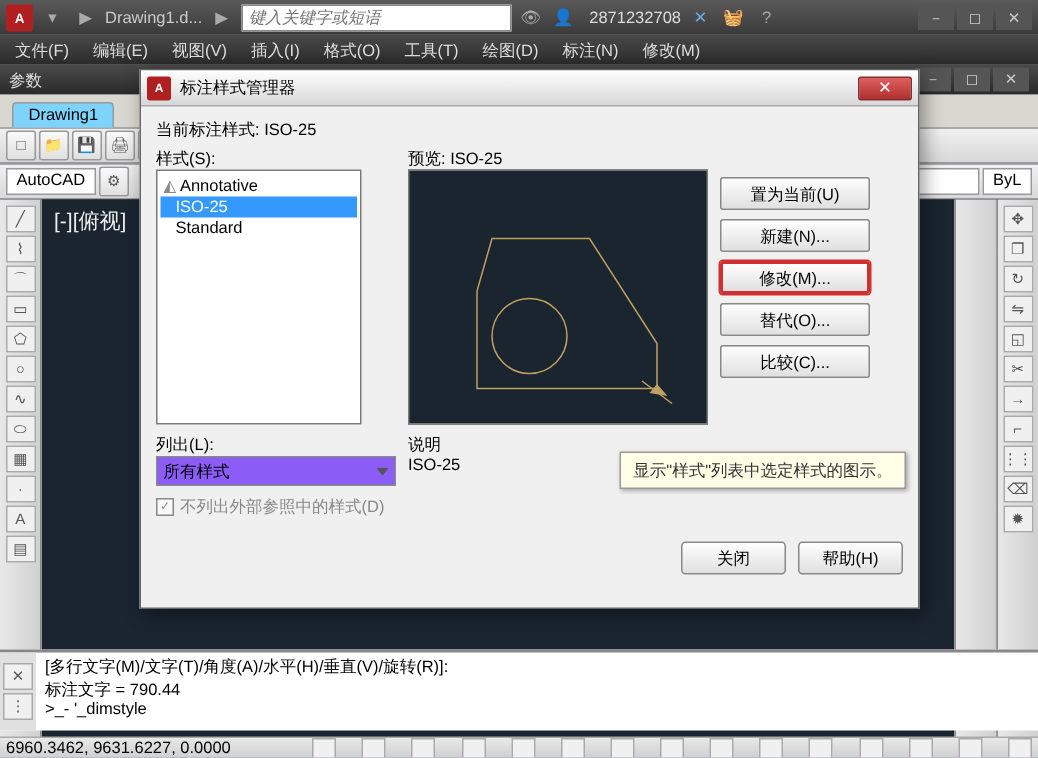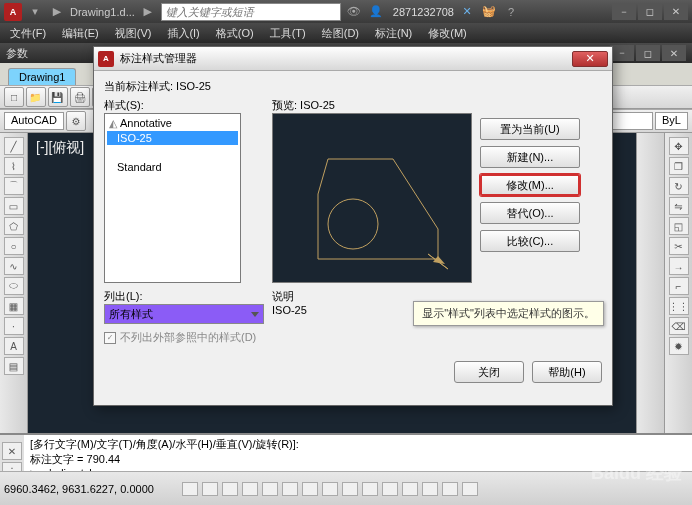--- a/index.html
+++ b/index.html
@@ -22,35 +22,35 @@
 .main-area{position:relative;height:370px;background:#1a2530;}
 .left-tools{position:absolute;left:0;top:0;width:28px;height:100%;background:linear-gradient(90deg,#e8e8e8,#d0d0d0);border-right:1px solid #999;display:flex;flex-direction:column;align-items:center;padding-top:4px;gap:2px;}
 .lt-icon{width:20px;height:18px;border:1px solid #aaa;background:#f0f0f0;font-size:10px;color:#555;display:flex;align-items:center;justify-content:center;}
 .right-tools{position:absolute;right:0;top:0;width:28px;height:100%;background:linear-gradient(90deg,#e8e8e8,#d0d0d0);border-left:1px solid #999;display:flex;flex-direction:column;align-items:center;padding-top:4px;gap:2px;}
 .right-tools2{position:absolute;right:28px;top:0;width:28px;height:100%;background:linear-gradient(90deg,#e8e8e8,#d0d0d0);border-left:1px solid #999;}
 .viewport{position:absolute;left:28px;right:56px;top:0;bottom:0;background:#1a2530;}
 .vp-label{position:absolute;left:8px;top:6px;color:#eee;font-size:14px;}
 .cmd-area{position:absolute;left:0;right:0;bottom:18px;height:54px;background:#fff;border-top:2px solid #888;display:flex;}
 .cmd-left{width:24px;background:#e0e0e0;display:flex;flex-direction:column;align-items:center;justify-content:center;gap:2px;}
 .cmd-body{flex:1;padding:2px 6px;font-family:Consolas,monospace;font-size:11px;}
-.statusbar{position:absolute;left:0;right:0;bottom:0;height:34px;background:linear-gradient(#e8e8e8,#d0d0d0);border-top:1px solid #aaa;display:flex;align-items:center;padding:0 4px;gap:4px;font-size:10px;}
+.statusbar{position:absolute;left:0;right:0;bottom:0;height:14px;background:linear-gradient(#e8e8e8,#d0d0d0);border-top:1px solid #aaa;display:flex;align-items:center;padding:0 4px;gap:4px;font-size:10px;justify-content:space-between;}
 .sb-icon{width:16px;height:14px;background:#f0f0f0;border:1px solid #aaa;}
 
 
 .dialog{position:absolute;left:93px;top:46px;width:520px;height:360px;background:#f0f0f0;border:1px solid #666;box-shadow:3px 3px 12px rgba(0,0,0,0.4);}
 .dlg-title{height:24px;background:linear-gradient(#fefefe,#d8d8d8);display:flex;align-items:center;padding:0 4px;gap:6px;border-bottom:1px solid #aaa;}
 .dlg-logo{width:16px;height:16px;background:#b02020;border-radius:2px;color:#fff;font-size:8px;display:flex;align-items:center;justify-content:center;font-weight:bold;}
 .dlg-close{margin-left:auto;width:36px;height:16px;background:linear-gradient(#e06060,#b03030);border:1px solid #803030;border-radius:2px;color:#fff;display:flex;align-items:center;justify-content:center;}
 .dlg-body{padding:8px 10px;}
 .dlg-row{margin-bottom:4px;}
 .dlg-cols{display:flex;gap:8px;}
 .style-list{width:137px;height:170px;background:#fff;border:1px solid #7a7a7a;padding:2px;font-family:Consolas,"SimSun",monospace;}
 .style-root{padding:1px 2px;}
 .style-sel{background:#3399ff;color:#fff;padding:1px 10px;}
-.style-sub{padding:16px 10px;}
+.style-sub{padding:1px 10px;}
 .preview{width:200px;height:170px;background:#1a2530;border:1px solid #7a7a7a;position:relative;}
 .preview svg{position:absolute;left:0;top:0;}
 .dlg-btns{display:flex;flex-direction:column;gap:6px;width:100px;}
 .dlg-btn{height:22px;background:linear-gradient(#fefefe,#e0e0e0);border:1px solid #888;border-radius:2px;display:flex;align-items:center;justify-content:center;}
 .dlg-btn.hl{border:2px solid #d03030;box-shadow:0 0 0 1px #d03030;}
 .list-sel{display:flex;align-items:flex-end;gap:4px;margin-top:6px;}
 .dropdown{width:160px;height:20px;background:#8b5cf6;border:1px solid #888;padding:0 4px;display:flex;align-items:center;justify-content:space-between;}
 .chk-row{display:flex;align-items:center;gap:4px;margin-top:6px;color:#888;}
 .chk{width:12px;height:12px;border:1px solid #888;background:#f8f8f8;display:flex;align-items:center;justify-content:center;font-size:8px;}
 .desc-box{width:200px;}

